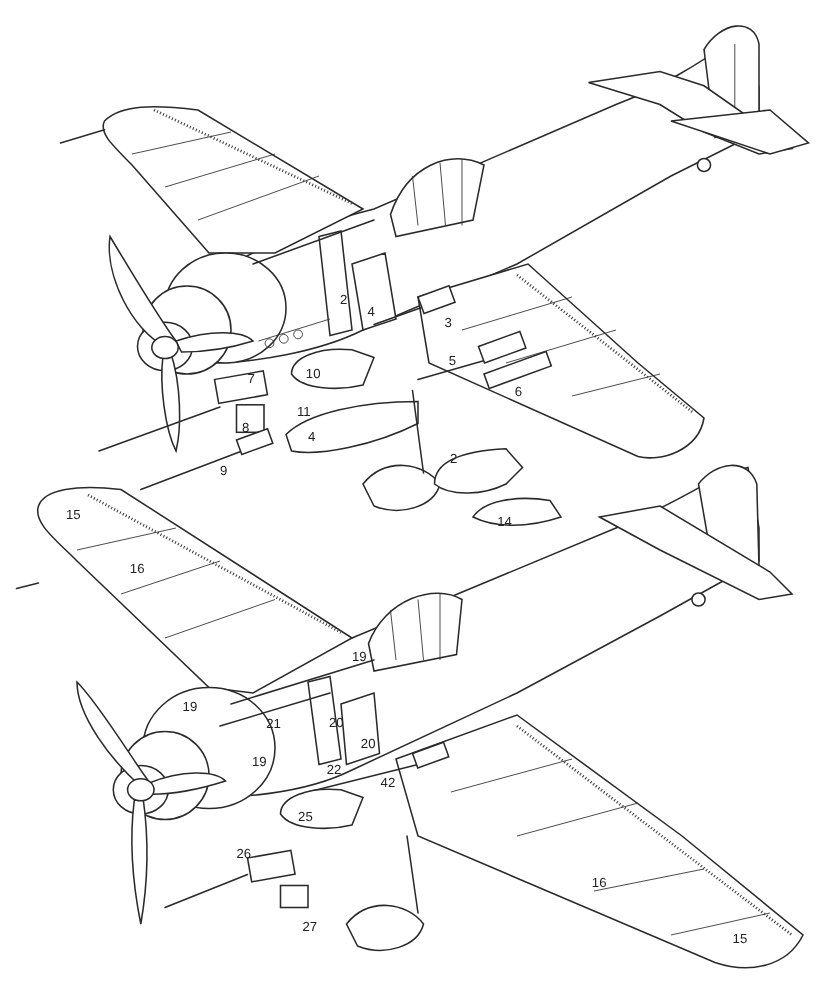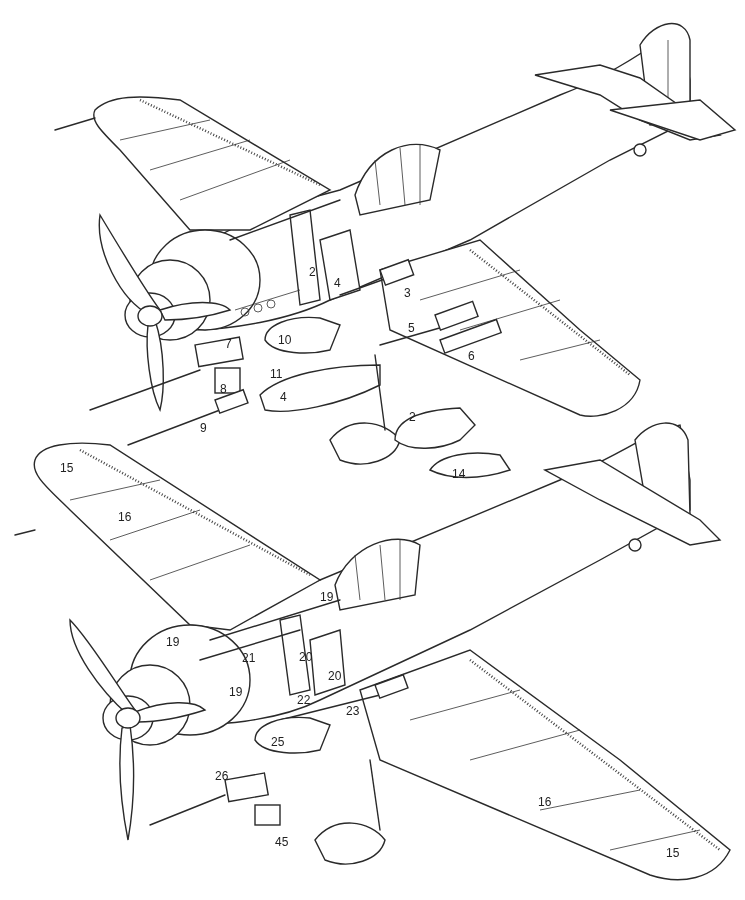--- a/index.html
+++ b/index.html
@@ -143,20 +143,20 @@
 <span class="lbl" style="left:409px;top:411px">2</span>
 <span class="lbl" style="left:452px;top:468px">14</span>
 <span class="lbl" style="left:60px;top:462px">15</span>
 <span class="lbl" style="left:118px;top:511px">16</span>
 <span class="lbl" style="left:166px;top:636px">19</span>
 <span class="lbl" style="left:229px;top:686px">19</span>
 <span class="lbl" style="left:320px;top:591px">19</span>
 <span class="lbl" style="left:299px;top:651px">20</span>
 <span class="lbl" style="left:242px;top:652px">21</span>
 <span class="lbl" style="left:297px;top:694px">22</span>
-<span class="lbl" style="left:346px;top:705px">23</span>
+<span class="lbl" style="left:346px;top:705px">42</span>
 <span class="lbl" style="left:328px;top:670px">20</span>
 <span class="lbl" style="left:271px;top:736px">25</span>
 <span class="lbl" style="left:215px;top:770px">26</span>
-<span class="lbl" style="left:275px;top:836px">45</span>
+<span class="lbl" style="left:275px;top:836px">27</span>
 <span class="lbl" style="left:538px;top:796px">16</span>
 <span class="lbl" style="left:666px;top:847px">15</span>
 </div>
 
 </body></html>

